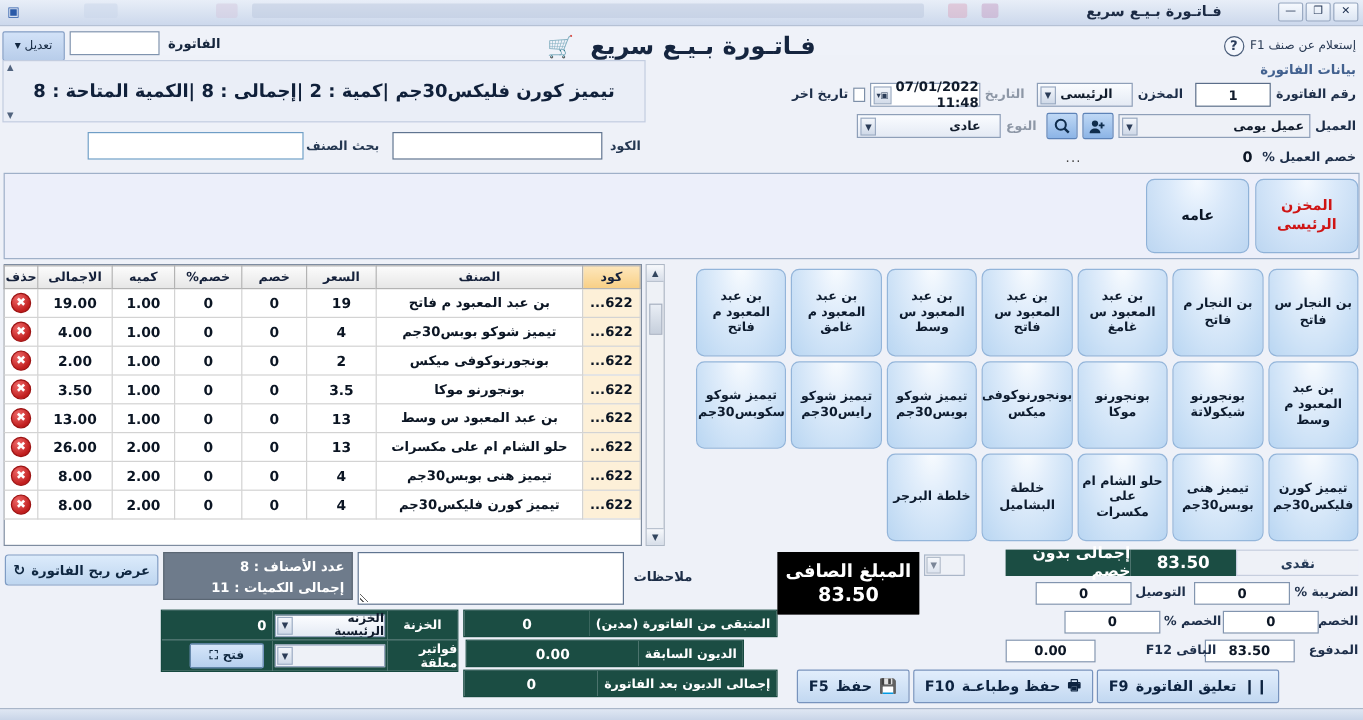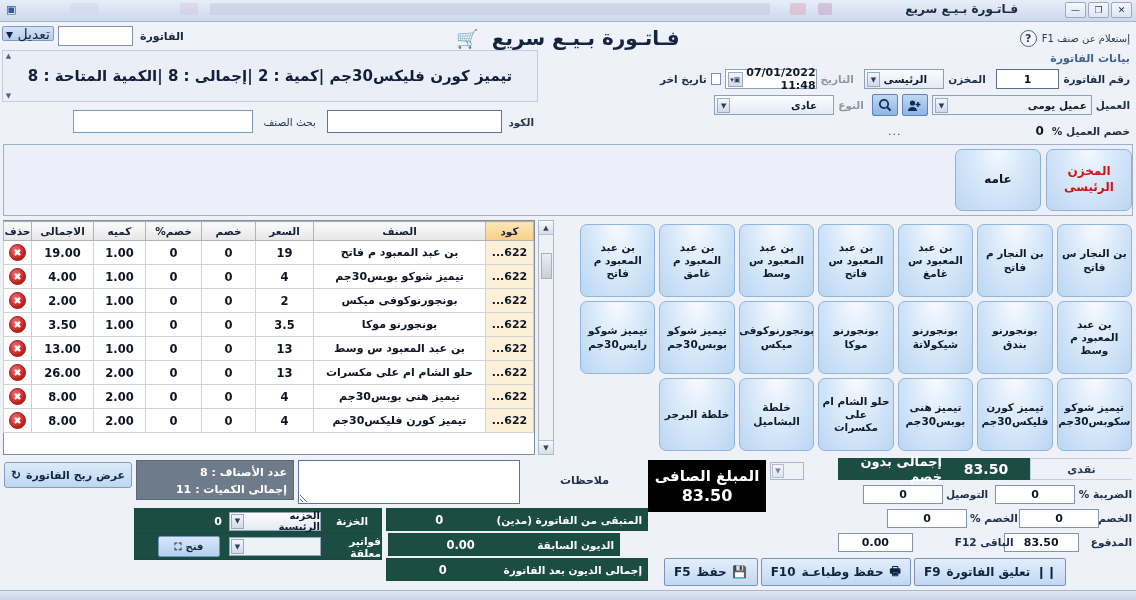--- a/index.html
+++ b/index.html
@@ -27,24 +27,24 @@
     background: linear-gradient(180deg,#f6f9fe,#dde6f3);
     display:flex; align-items:center; justify-content:center;
     font-size: 9px; color:#203352; border-radius:2px;
   }
   .icon-tiny { position:absolute; left:6px; top:3px; font-size:11px; color:#2a5aa8; }
 
   
   .topstrip { position:absolute; top:22px; left:0; width:1136px; height:24px;
     background:#eff2f9; }
   .edit-btn {
-    position:absolute; left:2px; top:26px; width:52px; height:15px;
+    position:absolute; left:2px; top:26px; width:52px; height:25px;
     background: linear-gradient(180deg,#d2e2f8,#b8cdea);
     border:1px solid #7f9bc4; border-radius:2px;
-    font-size:14px; color:#12263f; display:flex; align-items:center; justify-content:center;
+    font-size:10px; color:#12263f; display:flex; align-items:center; justify-content:center;
     cursor:pointer;
   }
   .inv-input {
     position:absolute; left:58px; top:26px; width:75px; height:20px;
     border:1px solid #7f93ae; background:#fff;
   }
   .inv-text { position:absolute; left:140px; top:30px; font-size:11px; color:#16263d; font-weight:bold; }
 
   
   .hdr-help { position:absolute; right:6px; top:30px; display:flex; align-items:center; gap:5px; }
@@ -101,21 +101,21 @@
     font-size:15px; font-weight:bold; color:#10203a;
   }
   .spin { position:absolute; left:3px; top:52px; width:11px; height:48px;
       display:flex; flex-direction:column; justify-content:space-between; }
   .spin i { font-size:7px; color:#51637e; font-style:normal; text-align:center; }
 
   .coderow { position:absolute; left:2px; top:106px; width:536px; height:32px; }
   .lbl-code { position:absolute; right:4px; top:10px; font-size:10.5px; color:#243751; font-weight:bold; }
   .in-code { position:absolute; right:36px; top:4px; width:175px; height:23px;
       border:1px solid #5f7490; background:#fff; }
-  .lbl-search { position:absolute; right:222px; top:10px; font-size:10.5px; color:#243751; font-weight:normal;}
+  .lbl-search { position:absolute; right:222px; top:10px; font-size:10.5px; color:#243751; font-weight:bold;}
   .in-search { position:absolute; right:285px; top:4px; width:180px; height:23px;
       border:1px solid #6f9ec6; background:#fff; }
 
   
   .bigpanel {
     position:absolute; left:3px; top:144px; width:1130px; height:72px;
     background:#eceffa; border:1px solid #9fb0c8;
   }
   .tabzone { position:absolute; right:4px; top:149px; display:flex; gap:5px; }
   .tab {
@@ -184,21 +184,21 @@
     background:linear-gradient(180deg,#dcebfb,#bed6f0);
     display:flex; align-items:center; justify-content:center; gap:5px;
     font-size:11px; font-weight:bold; color:#0f2741; cursor:pointer;
   }
   .counts {
     position:absolute; left:136px; top:460px; width:158px; height:40px;
     background:#6e7b8b; color:#fff; border:1px solid #5a6673;
     font-size:11px; font-weight:bold; padding:3px 6px; line-height:1.55; text-align:right;
   }
   .lbl-notes { position:absolute; left:528px; top:474px; font-size:11px;
-      color:#1c2d47; font-weight:bold;margin-left:32px; }
+      color:#1c2d47; font-weight:bold; }
   .notes {
     position:absolute; left:298px; top:460px; width:222px; height:44px;
     border:1px solid #5f7490; background:#fff;
   }
 
   
   .treas { position:absolute; left:134px; top:508px; width:248px; height:52px;
      border:1px solid #16493f; }
   .tr-row { display:flex; height:25px; align-items:stretch; }
   .tr-lab { width:58px; background:#1b4d43; color:#fff; font-size:10.5px;
@@ -514,21 +514,20 @@
 
   <div class="grid" id="product-grid">
       <div class="pbtn">بن النجار س فاتح</div>
       <div class="pbtn">بن النجار م فاتح</div>
       <div class="pbtn">بن عبد المعبود س غامغ</div>
       <div class="pbtn">بن عبد المعبود س فاتح</div>
       <div class="pbtn">بن عبد المعبود س وسط</div>
       <div class="pbtn">بن عبد المعبود م غامق</div>
       <div class="pbtn">بن عبد المعبود م فاتح</div>
       <div class="pbtn">بن عبد المعبود م وسط</div>
-      <div class="pbtn">بونجورنو بندق</div>
       <div class="pbtn">بونجورنو شيكولاتة</div>
       <div class="pbtn">بونجورنو موكا</div>
       <div class="pbtn">بونجورنوكوفى ميكس</div>
       <div class="pbtn">تيميز شوكو بوبس30جم</div>
       <div class="pbtn">تيميز شوكو رايس30جم</div>
       <div class="pbtn">تيميز شوكو سكوبس30جم</div>
       <div class="pbtn">تيميز كورن فليكس30جم</div>
       <div class="pbtn">تيميز هنى بوبس30جم</div>
       <div class="pbtn">حلو الشام ام على مكسرات</div>
       <div class="pbtn">خلطة البشاميل</div>

